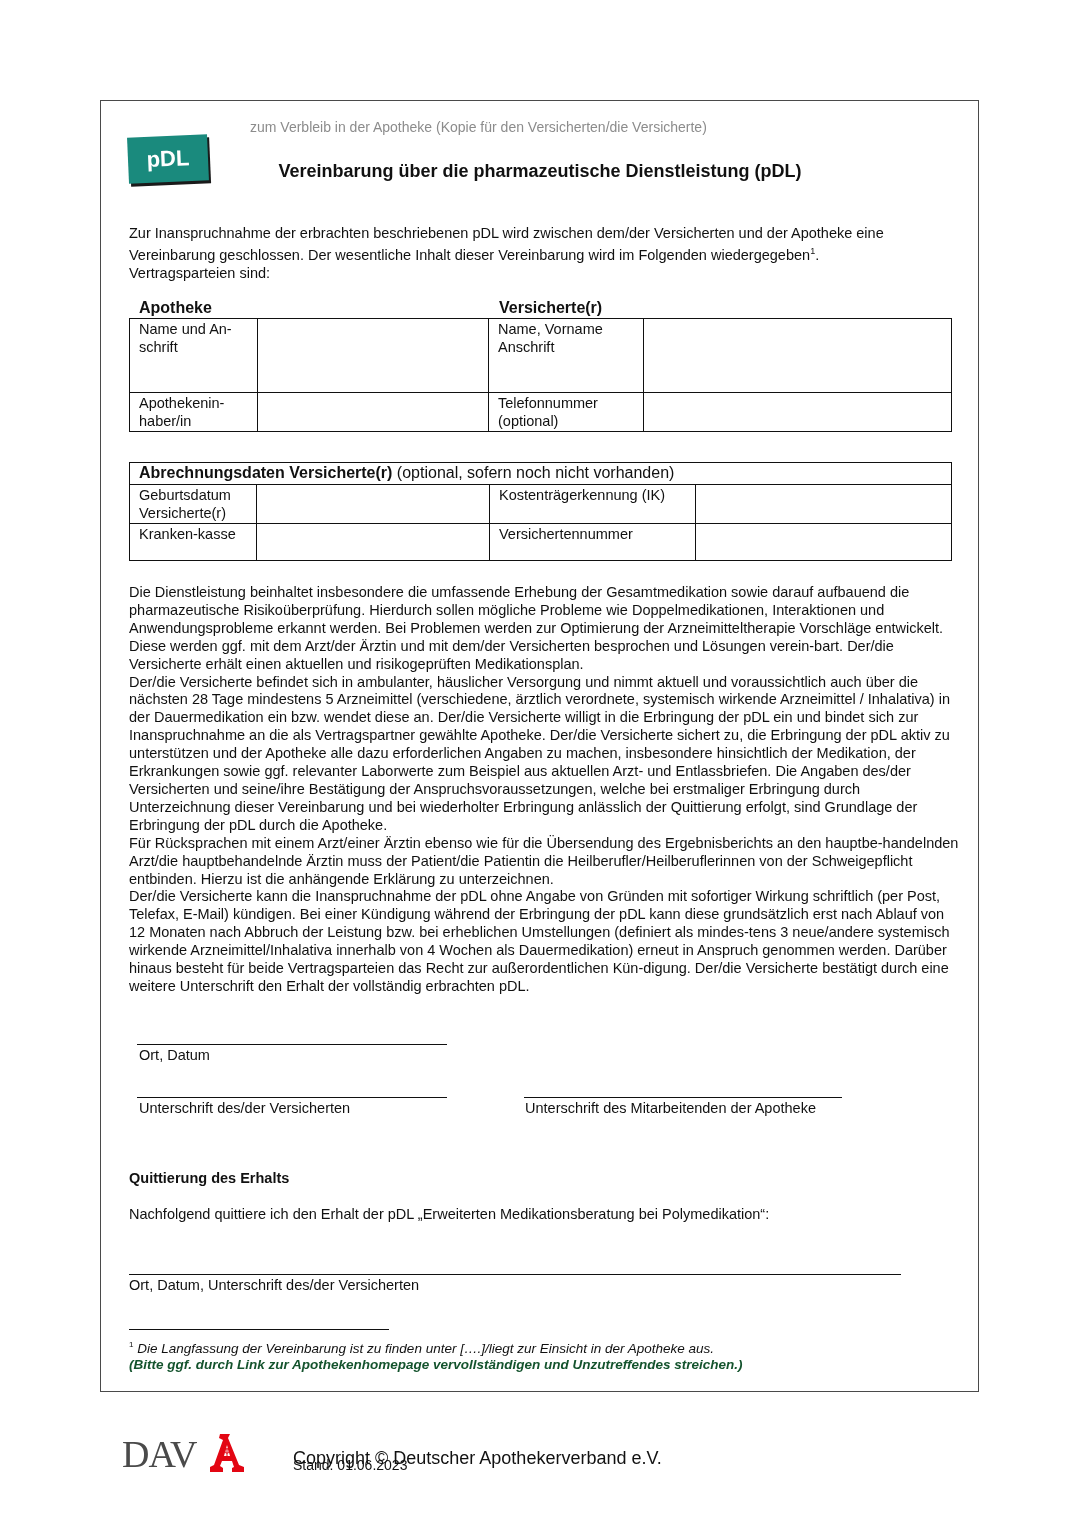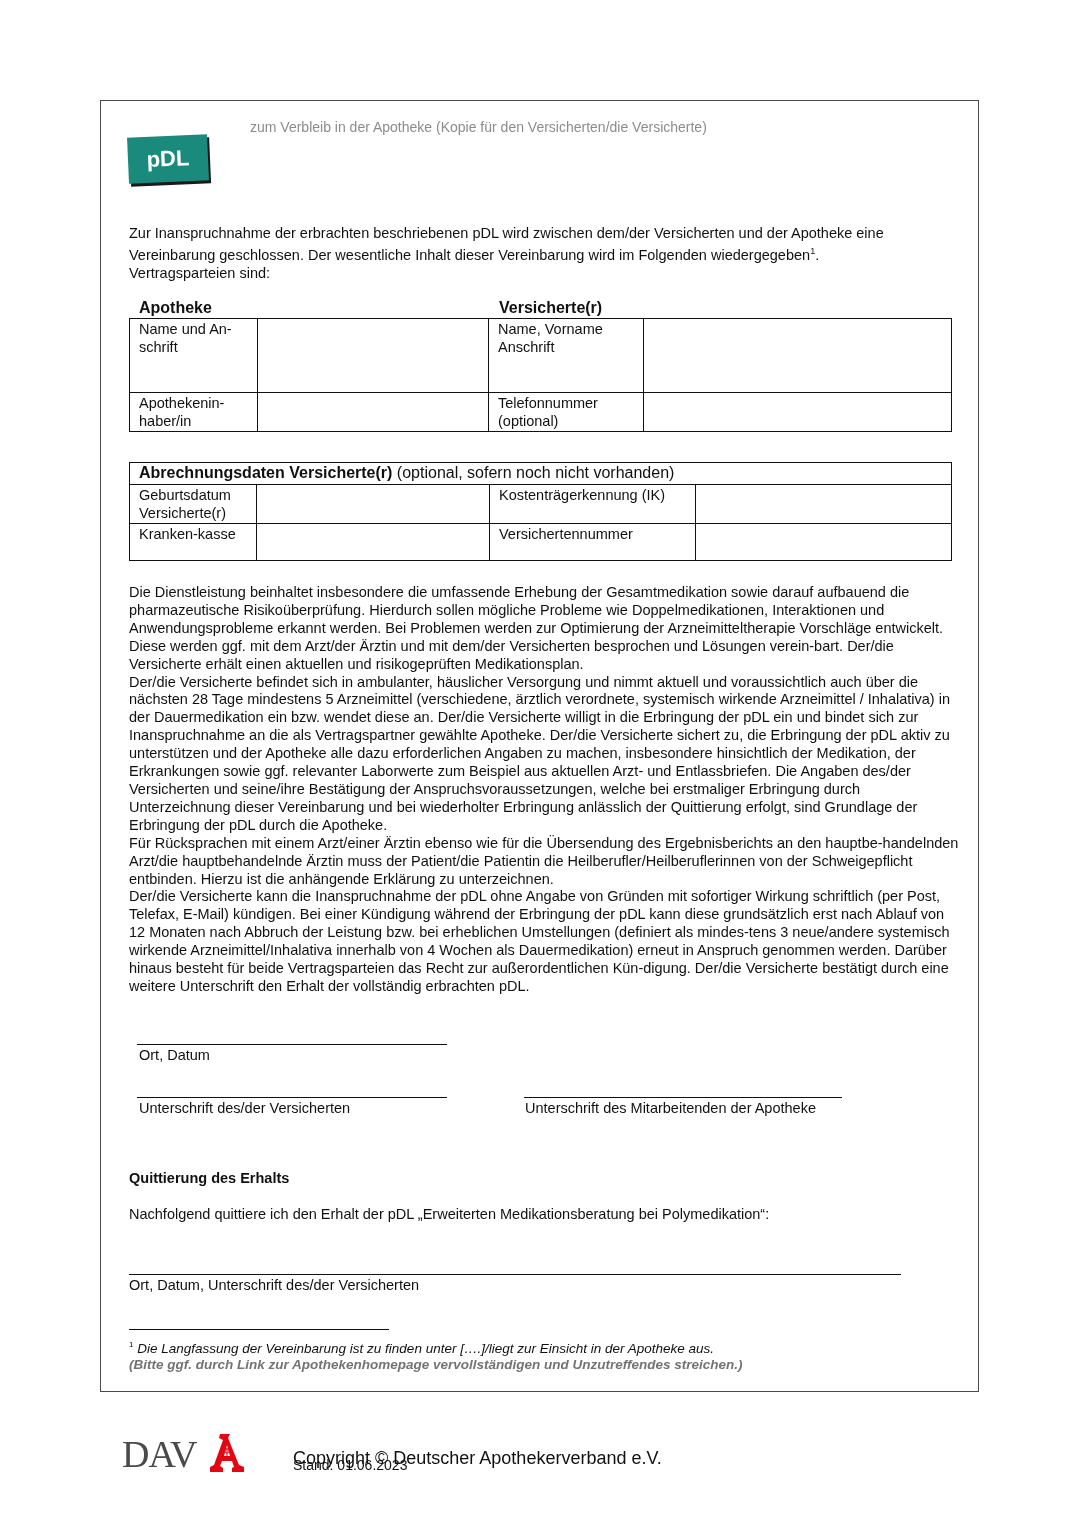--- a/index.html
+++ b/index.html
@@ -44,41 +44,42 @@
       left: 129px; top: 584px; width: 830px; font-size: 14.5px; line-height: 17.9px;
     }
     .body-text p { margin: 0; }
     .sig-line { border-top: 1.5px solid #111; height: 0; }
     .sig-label { font-size: 14.5px; }
     .quitt-title { left: 129px; top: 1170px; font-size: 14.5px; font-weight: bold; }
     .quitt-text { left: 129px; top: 1206px; font-size: 14.5px; }
     .fn-line { left: 129px; top: 1329px; width: 260px; border-top: 1.2px solid #111; }
     .fn1 { left: 129px; top: 1340px; font-size: 13.5px; font-style: italic; }
     .fn1 sup { font-size: 8px; font-style: normal; }
-    .fn2 { left: 129px; top: 1357px; font-size: 13.5px; font-style: italic; font-weight: bold; color: #737373; }
+    .fn2 { left: 129px; top: 1357px; font-size: 13.5px; font-style: italic; font-weight: bold; color: #14532d; }
     .dav-text {
       left: 122px; top: 1432px; font-family: "Liberation Serif", "DejaVu Serif", serif;
       font-weight: normal; font-size: 38px; color: #4a4a4a; letter-spacing: -1px;
     }
     .dav-a { left: 206px; top: 1432px; width: 42px; height: 42px; }
     .copyright { left: 293px; top: 1448px; font-size: 18px; }
     .stand { left: 293px; top: 1457px; font-size: 14px; }
   </style>
 </head>
 <body>
 
 <div class="frame"></div>
 
 <div class="abs copy-note">zum Verbleib in der Apotheke (Kopie für den Versicherten/die Versicherte)</div>
 
 <div class="abs logo-pdl">
   <span>pDL</span>
 </div>
 
 <div class="abs title">
+  <div>Vereinbarung über die pharmazeutische Dienstleistung (pDL)</div>
 </div>
 
 <div class="abs intro">
   <span>Zur Inanspruchnahme der erbrachten beschriebenen pDL wird zwischen dem/der Versicherten und der Apotheke eine Vereinbarung geschlossen. Der wesentliche Inhalt dieser Vereinbarung wird im Folgenden wiedergegeben</span><sup>1</sup><span>.</span><br>
   <span>Vertragsparteien sind:</span>
 </div>
 
 <div class="abs h-apo">Apotheke</div>
 <div class="abs h-vers">Versicherte(r)</div>
 

